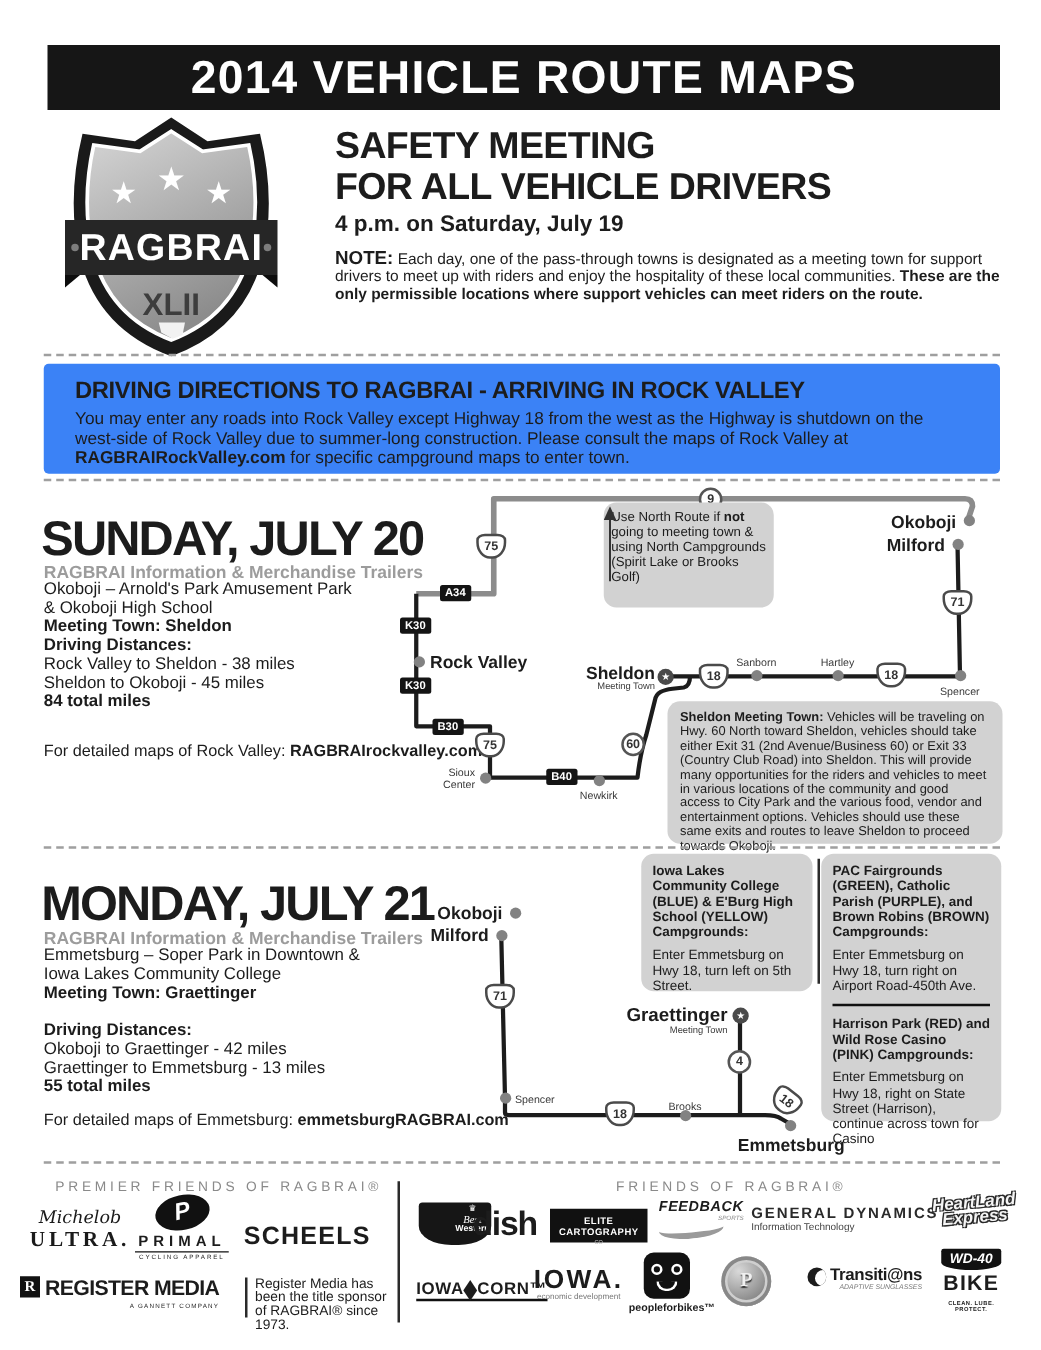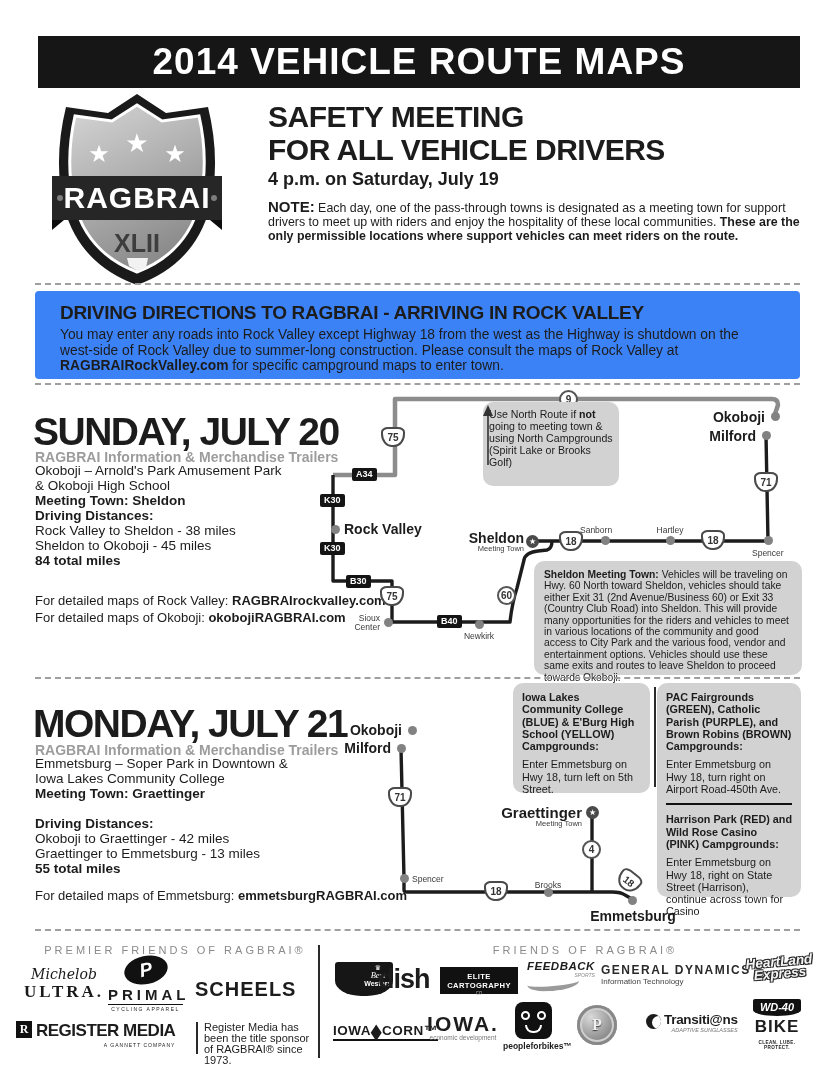--- a/index.html
+++ b/index.html
@@ -62,21 +62,21 @@
   .camp-hr{border:none;border-top:2px solid #111;margin:8px 0;}
   
   .sp-label{font-size:11px;letter-spacing:3px;color:#8a8a8a;text-align:center;white-space:nowrap;}
   .vline{background:#2a2a2a;}
   .michelob{text-align:center;color:#1a1a1a;}
   .michelob .scr{font-family:"DejaVu Serif",serif;font-style:italic;font-size:14px;}
   .michelob .mn{font-family:"Liberation Serif",serif;font-size:17px;letter-spacing:3px;font-weight:700;}
   .primal{text-align:center;width:75px;}
   .primal .pl{display:inline-block;width:44px;height:28px;background:#111;border-radius:50%;
               color:#fff;font-style:italic;font-weight:700;font-size:19px;line-height:28px;transform:rotate(-12deg);}
-  .primal .pn{font-size:15px;font-weight:700;letter-spacing:4px;margin-top:2px;}
+  .primal .pn{font-size:12px;font-weight:700;letter-spacing:4px;margin-top:2px;}
   .primal .ps{font-size:5px;letter-spacing:1.5px;border-top:1px solid #111;margin-top:1px;padding-top:1px;}
   .scheels{font-size:20px;font-weight:700;letter-spacing:1px;}
   .register{display:flex;align-items:flex-start;gap:4px;}
   .register .ric{width:16px;height:17px;background:#111;color:#fff;font-family:"Liberation Serif",serif;
                  font-weight:700;font-size:12px;display:flex;align-items:center;justify-content:center;}
   .register .rnm{font-size:17px;font-weight:700;letter-spacing:-0.5px;}
   .register .rsb{font-size:5px;letter-spacing:1px;text-align:right;margin-top:1px;}
   .reg-note{font-size:11px;line-height:11px;width:114px;}
   .bw-shield{width:30px;height:34px;background:#161616;border-radius:3px 3px 45% 45%;color:#fff;
              text-align:center;line-height:1;padding-left:28px;}
@@ -177,21 +177,20 @@
     <div>Okoboji – Arnold's Park Amusement Park</div>
     <div>&amp; Okoboji High School</div>
     <div class="bold">Meeting Town: Sheldon</div>
     <div class="bold">Driving Distances:</div>
     <div>Rock Valley to Sheldon - 38 miles</div>
     <div>Sheldon to Okoboji - 45 miles</div>
     <div class="bold">84 total miles</div>
   </div>
   <div class="abs detail-line" style="left:35px;top:593px;">
     <div><span>For detailed maps of Rock Valley: </span><span class="bold">RAGBRAIrockvalley.com</span></div>
-    <div><span>For detailed maps of Okoboji: </span><span class="bold">okobojiRAGBRAI.com</span></div>
   </div>
 
   <div class="abs map" style="left:320px;top:388px;width:513px;height:300px;">
     <svg width="513" height="300" viewBox="0 0 513 300">
       <path d="M13,87 L75,87 L75,11 L452,11 Q458,11 458,17 L455,26" fill="none" stroke="#8c8c8c" stroke-width="4.5" stroke-linejoin="round"></path>
       <path d="M13,87 L13,193 L72,193 L72,234 L190,234 C192,216 195,206 197,200 L204,172 C205,166 210,164 218,163 L227,162 C231,161 232,157 232,153" fill="none" stroke="#1c1c1c" stroke-width="3.4" stroke-linejoin="round"></path>
       <path d="M212,153 L448,153 L446,47" fill="none" stroke="#1c1c1c" stroke-width="3.4" stroke-linejoin="round"></path>
     </svg>
 
     <div class="town-dot" style="left:11px;top:137px;"></div>
@@ -213,21 +212,21 @@
     <div class="us-shield" style="left:60px;top:198px;">75</div>
     <div class="county" style="left:117px;top:227px;">B40</div>
     <div class="circle-shield" style="left:177px;top:198px;">60</div>
     <div class="us-shield" style="left:239px;top:143px;">18</div>
     <div class="us-shield" style="left:381px;top:142px;">18</div>
     <div class="us-shield" style="left:434px;top:84px;">71</div>
 
     <div class="lbl-big" style="left:24px;top:133px;">Rock Valley</div>
     <div class="lbl-big" style="left:126px;top:142px;width:78px;text-align:right;">Sheldon</div>
     <div class="lbl-sub" style="left:126px;top:156px;width:78px;text-align:right;">Meeting Town</div>
-    <div class="lbl-small" style="left:260px;top:137px;width:50px;">Sanborn</div>
+    <div class="lbl-small" style="left:260px;top:137px;width:50px;text-align:center;">Sanborn</div>
     <div class="lbl-small" style="left:325px;top:137px;width:50px;text-align:center;">Hartley</div>
     <div class="lbl-small" style="left:432px;top:160px;">Spencer</div>
     <div class="lbl-big" style="left:356px;top:40px;width:80px;text-align:right;">Milford</div>
     <div class="lbl-big" style="left:365px;top:21px;width:80px;text-align:right;">Okoboji</div>
     <div class="lbl-small" style="left:16px;top:226px;width:44px;text-align:right;white-space:normal;line-height:9px;">Sioux Center</div>
     <div class="lbl-small" style="left:134px;top:243px;width:50px;text-align:center;">Newkirk</div>
 
     <div class="map-note north-note">
       <svg width="10" height="62" viewBox="0 0 10 62" style="flex:0 0 auto;margin-top:3px;">
         <line x1="5" y1="10" x2="5" y2="60" stroke="#333" stroke-width="1.6"></line>

